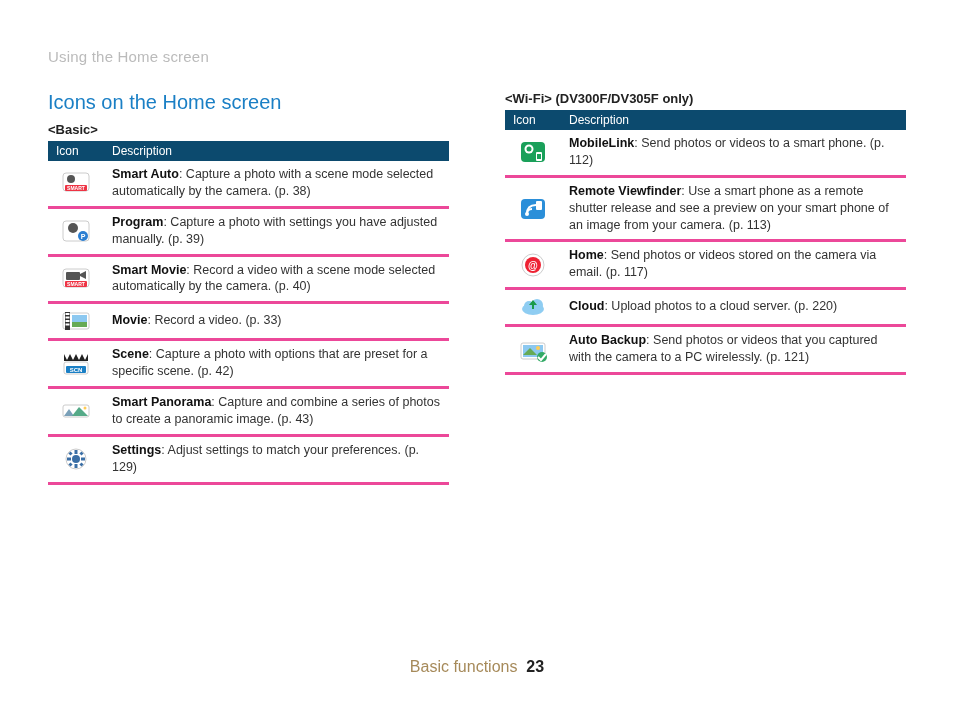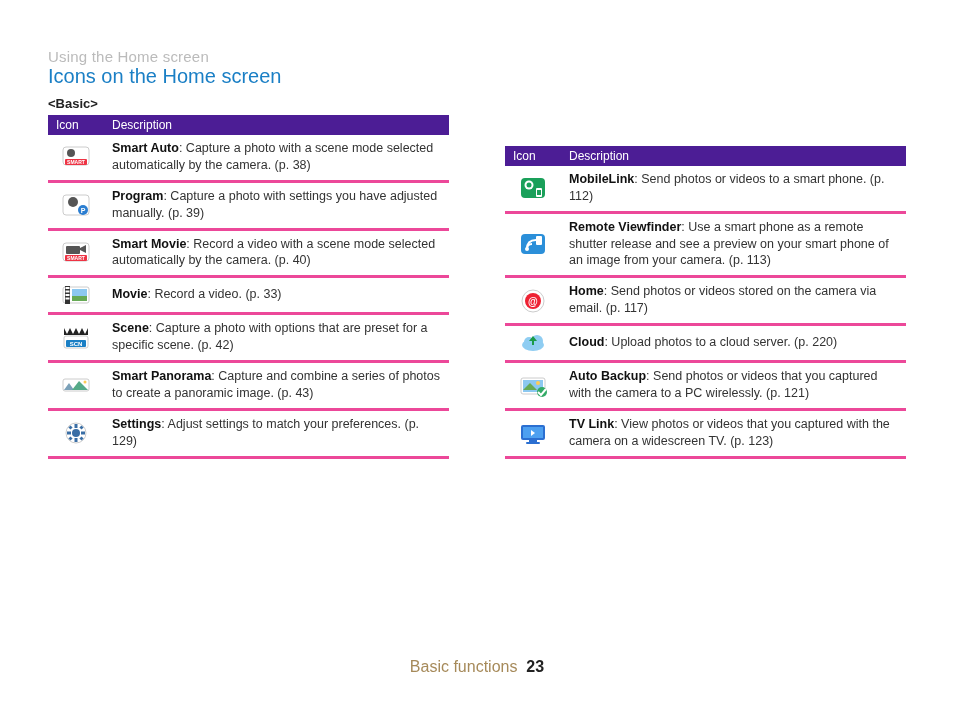--- a/index.html
+++ b/index.html
@@ -10,47 +10,47 @@
     font-family: Arial, Helvetica, sans-serif;
     font-size: 13px;
     color: #333;
     position: relative;
     padding: 48px 48px 0 48px;
   }
   .breadcrumb {
     font-size: 15px;
     color: #bbb;
     font-weight: 300;
+    margin-bottom: 26px;
     letter-spacing: 0.2px;
   }
   .columns {
     display: flex;
     gap: 56px;
-    align-items: flex-end;
   }
   .col { flex: 1; min-width: 0; }
   .section-title {
     color: #1a7fc5;
     font-size: 20px;
     font-weight: 400;
     margin-bottom: 8px;
   }
   .subheading {
     font-size: 13px;
     font-weight: bold;
     color: #222;
     margin-bottom: 4px;
   }
   table {
     width: 100%;
     border-collapse: collapse;
     table-layout: fixed;
   }
   thead tr {
-    background: #4c1d95;
+    background: #0c4a6e;
     color: #fff;
     font-size: 12px;
   }
   thead th {
     text-align: left;
     font-weight: normal;
     padding: 3px 8px;
   }
   th.icon-col { width: 56px; }
   tbody td {
@@ -178,20 +178,21 @@
                     </g>
                   </g>
                 </svg></span></td>
             <td class="desc"><b>Settings</b><span>: Adjust settings to match your preferences. (p. 129)</span></td>
           </tr>
         </tbody>
     </table>
   </div>
 
   <div class="col">
+    <div class="subheading">&lt;Wi-Fi&gt; (DV300F/DV305F only)</div>
     <table>
       <thead>
         <tr>
           <th class="icon-col">Icon</th>
           <th>Description</th>
         </tr>
       </thead>
       <tbody id="wifi-body">
           <tr>
             <td class="iconcell"><span class="icon"><svg viewBox="0 0 30 26">
@@ -234,30 +235,20 @@
             <td class="iconcell"><span class="icon"><svg viewBox="0 0 30 26">
                   <rect x="3" y="6" width="24" height="16" rx="2" fill="#fff" stroke="#ccc"></rect>
                   <rect x="5" y="8" width="20" height="12" fill="#8cc8f0"></rect>
                   <path d="M5 18 L12 11 L19 18 Z" fill="#6a5"></path>
                   <circle cx="20" cy="11" r="2" fill="#fc5"></circle>
                   <circle cx="24" cy="20" r="5" fill="#3a6"></circle>
                   <path d="M20 20 L23 23 L28 17" stroke="#fff" stroke-width="2" fill="none"></path>
                 </svg></span></td>
             <td class="desc"><b>Auto Backup</b><span>: Send photos or videos that you captured with the camera to a PC wirelessly. (p. 121)</span></td>
           </tr>
-          <tr>
-            <td class="iconcell"><span class="icon"><svg viewBox="0 0 30 26">
-                  <rect x="3" y="5" width="24" height="15" rx="2" fill="#2b6fd1"></rect>
-                  <rect x="5" y="7" width="20" height="11" fill="#4da0f0"></rect>
-                  <rect x="11" y="20" width="8" height="2" fill="#2b6fd1"></rect>
-                  <rect x="8" y="22" width="14" height="2" rx="1" fill="#2b6fd1"></rect>
-                  <path d="M11 12 L17 12 L14 16 Z" fill="#fff" transform="rotate(-90 14 13)"></path>
-                </svg></span></td>
-            <td class="desc"><b>TV Link</b><span>: View photos or videos that you captured with the camera on a widescreen TV. (p. 123)</span></td>
-          </tr>
         </tbody>
     </table>
   </div>
 
 </div>
 
 <div class="footer">
   <span>Basic functions</span>&nbsp;&nbsp;<span class="pn">23</span>
 </div>
 

